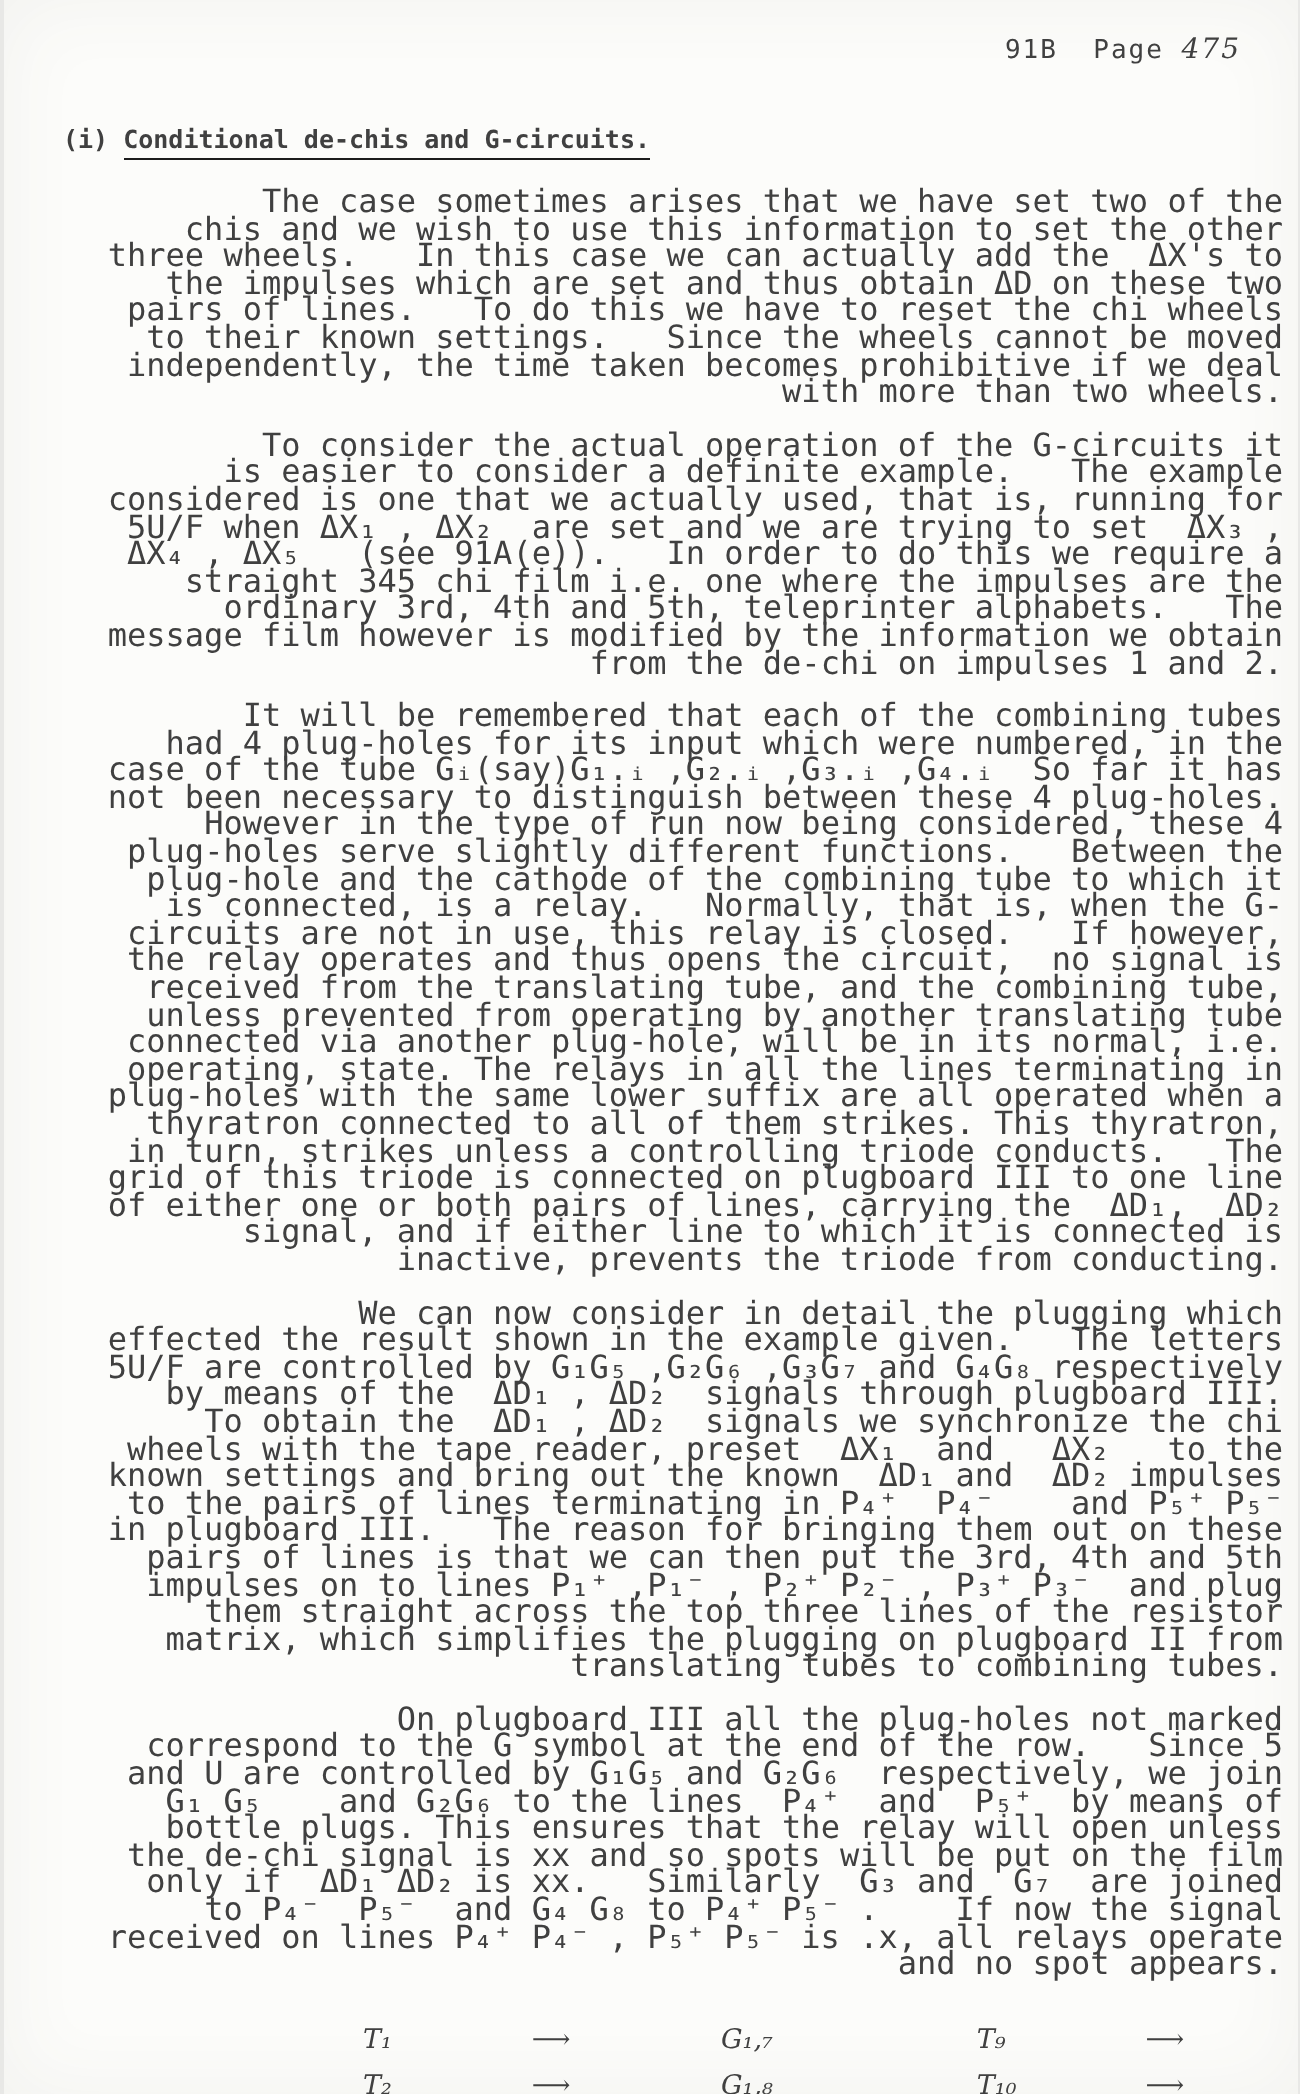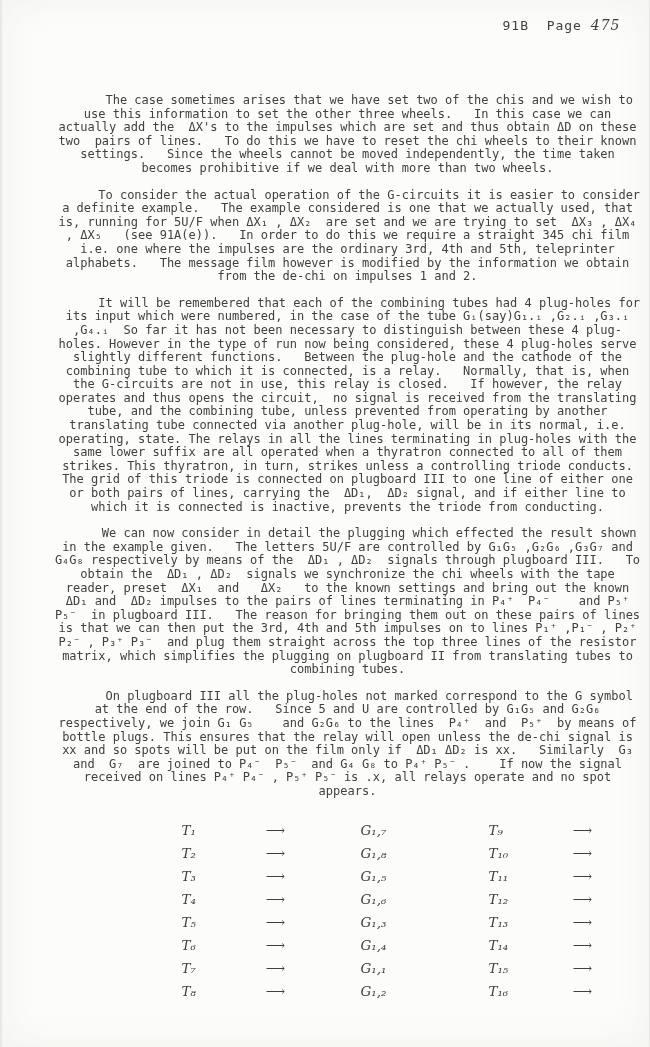--- a/index.html
+++ b/index.html
@@ -28,24 +28,24 @@
   }
   .title-underline{
     border-bottom:1.5px solid #1c1c1c;
     padding-bottom:2px;
   }
   .content{
     position:absolute;top:94px;left:52px;width:588px;
   }
   .para{
     margin:0 0 13px 0;
-    font-size:12px;
+    font-size:16px;
     line-height:13.6px;
     white-space:pre-wrap;
-    text-align:center;
+    text-align:right;
   }
   .plug-table{
     display:flex;
     margin:20px 0 0 128px;
     gap:102px;
     font-family:"DejaVu Serif","Liberation Serif",serif;
     font-style:italic;
     font-size:13.5px;
   }
   .tcol{display:flex;flex-direction:column;}
@@ -57,20 +57,21 @@
   .trow .arrow{display:inline-block;min-width:44px;text-align:center;font-style:normal;}
   .trow .g-cell{display:inline-block;margin-left:17px;}
 </style>
 </head>
 <body>
 
 <div class="page">
 
   <div class="header"><span>91B</span><span>  </span><span>Page</span><span> </span><span class="hand">475</span></div>
 
+  <div class="title-row"><span>(i) </span><span class="title-underline">Conditional de-chis and G-circuits.</span></div>
 
   <div class="content">
     <p class="para">      The case sometimes arises that we have set two of the chis and we wish to use this information to set the other three wheels.   In this case we can actually add the  ΔX's to the impulses which are set and thus obtain ΔD on these two  pairs of lines.   To do this we have to reset the chi wheels to their known settings.   Since the wheels cannot be moved independently, the time taken becomes prohibitive if we deal with more than two wheels.</p>
     <p class="para">      To consider the actual operation of the G-circuits it is easier to consider a definite example.   The example considered is one that we actually used, that is, running for 5U/F when ΔX₁ , ΔX₂  are set and we are trying to set  ΔX₃ , ΔX₄ , ΔX₅   (see 91A(e)).   In order to do this we require a straight 345 chi film i.e. one where the impulses are the ordinary 3rd, 4th and 5th, teleprinter alphabets.   The message film however is modified by the information we obtain from the de-chi on impulses 1 and 2.</p>
     <p class="para">      It will be remembered that each of the combining tubes had 4 plug-holes for its input which were numbered, in the case of the tube Gᵢ(say)G₁.ᵢ ,G₂.ᵢ ,G₃.ᵢ ,G₄.ᵢ  So far it has not been necessary to distinguish between these 4 plug-holes. However in the type of run now being considered, these 4 plug-holes serve slightly different functions.   Between the plug-hole and the cathode of the combining tube to which it is connected, is a relay.   Normally, that is, when the G-circuits are not in use, this relay is closed.   If however, the relay operates and thus opens the circuit,  no signal is received from the translating tube, and the combining tube, unless prevented from operating by another translating tube connected via another plug-hole, will be in its normal, i.e. operating, state. The relays in all the lines terminating in plug-holes with the same lower suffix are all operated when a thyratron connected to all of them strikes. This thyratron, in turn, strikes unless a controlling triode conducts.   The grid of this triode is connected on plugboard III to one line of either one or both pairs of lines, carrying the  ΔD₁,  ΔD₂ signal, and if either line to which it is connected is inactive, prevents the triode from conducting.</p>
     <p class="para">      We can now consider in detail the plugging which effected the result shown in the example given.   The letters 5U/F are controlled by G₁G₅ ,G₂G₆ ,G₃G₇ and G₄G₈ respectively by means of the  ΔD₁ , ΔD₂  signals through plugboard III.   To obtain the  ΔD₁ , ΔD₂  signals we synchronize the chi wheels with the tape reader, preset  ΔX₁  and   ΔX₂   to the known settings and bring out the known  ΔD₁ and  ΔD₂ impulses to the pairs of lines terminating in P₄⁺  P₄⁻    and P₅⁺ P₅⁻  in plugboard III.   The reason for bringing them out on these pairs of lines is that we can then put the 3rd, 4th and 5th impulses on to lines P₁⁺ ,P₁⁻ , P₂⁺ P₂⁻ , P₃⁺ P₃⁻  and plug them straight across the top three lines of the resistor matrix, which simplifies the plugging on plugboard II from translating tubes to combining tubes.</p>
     <p class="para">      On plugboard III all the plug-holes not marked correspond to the G symbol at the end of the row.   Since 5 and U are controlled by G₁G₅ and G₂G₆  respectively, we join G₁ G₅    and G₂G₆ to the lines  P₄⁺  and  P₅⁺  by means of bottle plugs. This ensures that the relay will open unless the de-chi signal is xx and so spots will be put on the film only if  ΔD₁ ΔD₂ is xx.   Similarly  G₃ and  G₇  are joined to P₄⁻  P₅⁻  and G₄ G₈ to P₄⁺ P₅⁻ .    If now the signal received on lines P₄⁺ P₄⁻ , P₅⁺ P₅⁻ is .x, all relays operate and no spot appears.</p>
 
     <div class="plug-table">
       <div class="tcol">

